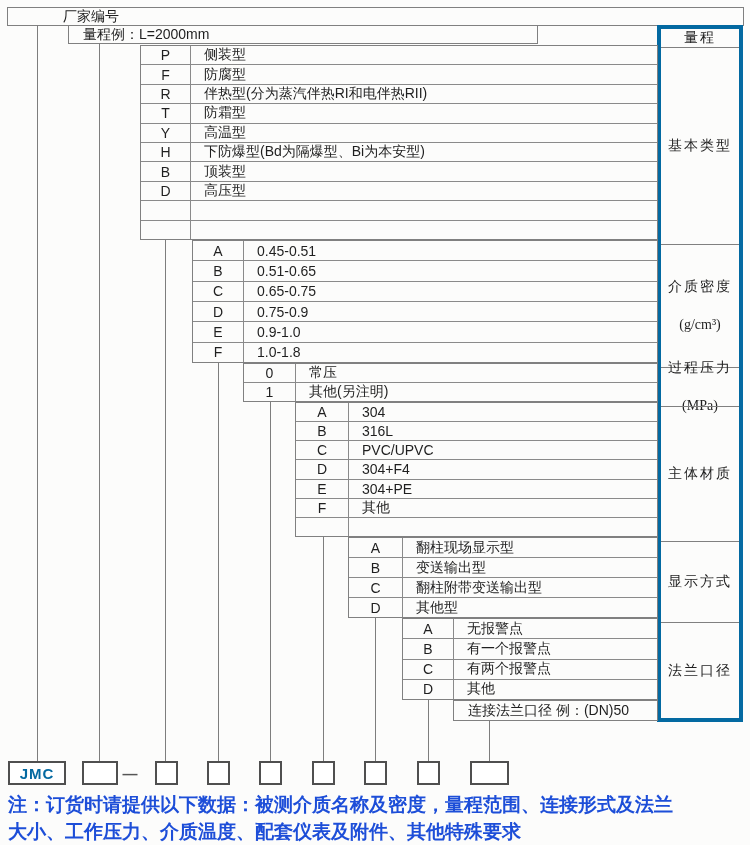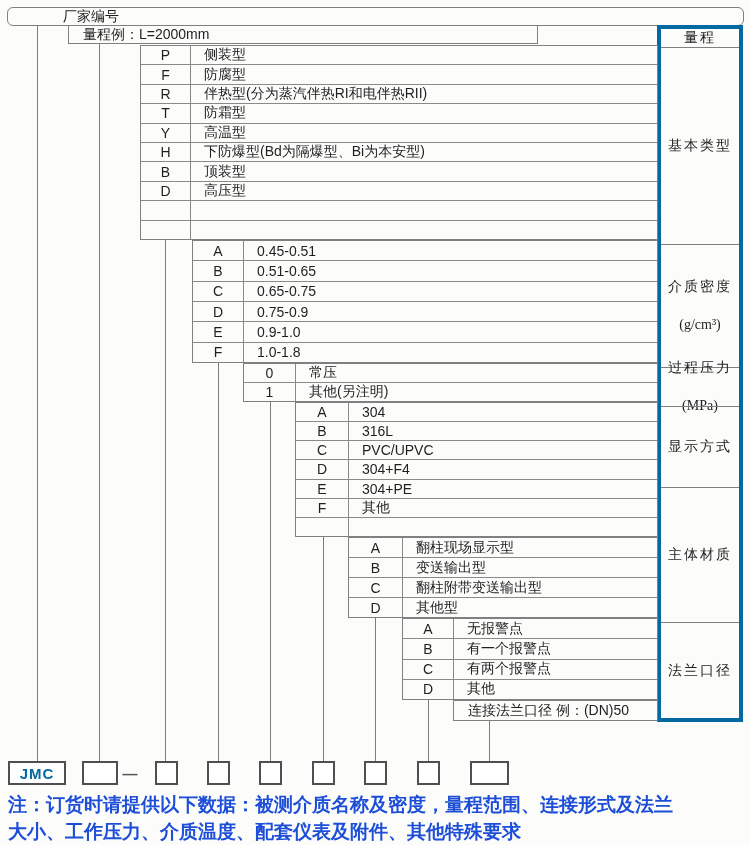--- a/index.html
+++ b/index.html
@@ -2,21 +2,21 @@
 <html><head>
 <meta charset="utf-8">
 <style>
   html,body{margin:0;padding:0;background:#ffffff;}
   .canvas{
     position:relative;width:750px;height:845px;background:#fcfcfb;
     font-family:"Liberation Sans","DejaVu Sans",sans-serif;
     color:#1f1f1f;font-size:14px;overflow:hidden;
   }
   .cell{position:absolute;border:1px solid #808080;box-sizing:border-box;display:flex;align-items:center;background:#fcfcfb;}
-  .topbar{left:7px;top:7px;width:737px;height:19px;border-radius:6px;}
+  .topbar{left:7px;top:7px;width:737px;height:19px;}
   .topbar span{padding-left:55px;}
   .rangerow{left:68px;top:25px;width:470px;height:19px;}
   .rangerow span{padding-left:14px;}
   .flangerow{left:453px;top:700px;width:205px;height:21px;}
   .flangerow span{padding-left:14px;}
 
   .labelcol{position:absolute;left:657px;top:25px;width:86px;height:697px;border:4px solid #0369a1;box-sizing:border-box;display:flex;flex-direction:column;background:#fcfcfb;}
   .lcell{box-sizing:border-box;display:flex;flex-direction:column;align-items:center;justify-content:center;
          font-family:"Liberation Serif","DejaVu Serif",serif;letter-spacing:2px;line-height:18px;}
   .lcell + .lcell{border-top:1px solid #808080;text-align:right;}
@@ -59,25 +59,25 @@
       <span>基本类型</span>
     </div>
     <div class="lcell" style="height:123px">
       <span>介质密度</span>
       <span class="unit">(g/cm³)</span>
     </div>
     <div class="lcell" style="height:39px">
       <span>过程压力</span>
       <span class="unit">(MPa)</span>
     </div>
+    <div class="lcell" style="height:135px">
+      <span>主体材质</span>
+    </div>
     <div class="lcell" style="height:81px">
       <span>显示方式</span>
-    </div>
-    <div class="lcell" style="height:135px">
-      <span>主体材质</span>
     </div>
     <div class="lcell grow">
       <span>法兰口径</span>
     </div>
   </div>
 
   <div class="group" style="left:140px;top:45px;width:518px;height:195px;--cw:50px">
     <div class="row">
         <div class="code">P</div>
         <div class="desc">侧装型</div>

